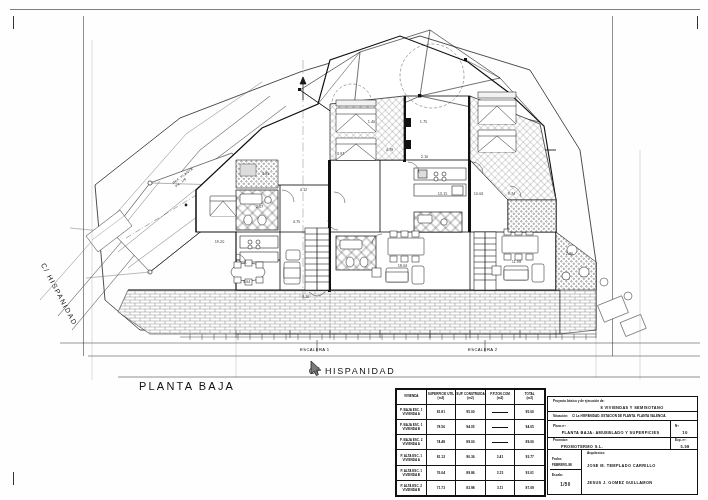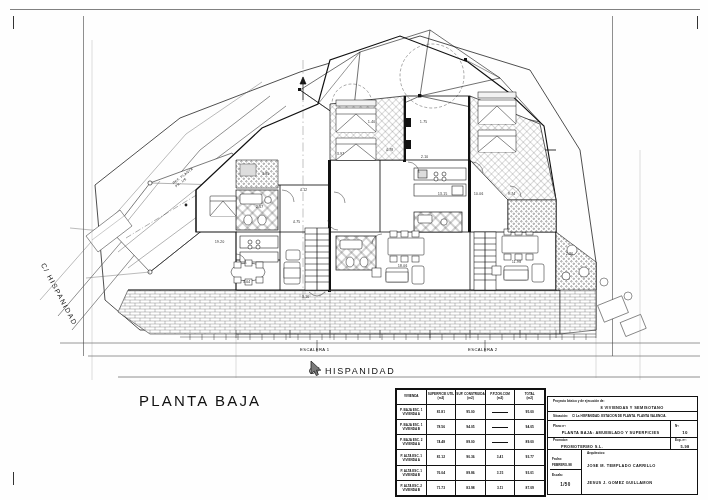--- a/index.html
+++ b/index.html
@@ -15,21 +15,21 @@
        color:#111;white-space:nowrap;letter-spacing:.3px;}
 
   
   #plan{position:absolute;left:0;top:0;width:708px;height:500px;}
 
   
   #street-bottom{left:352px;top:366px;font-size:9px;letter-spacing:1.6px;
       transform:translateX(-50%);font-weight:400;}
   #street-left{left:46px;top:262px;font-size:7px;letter-spacing:1.4px;
       transform:rotate(62deg);transform-origin:left top;}
-  #planta-label{left:139px;top:392px;font-size:15px;letter-spacing:2.2px;}
+  #planta-label{left:139px;top:380px;font-size:11px;letter-spacing:2.2px;}
   #esc1-label{left:300px;top:347px;font-size:4.2px;letter-spacing:.4px;}
   #esc2-label{left:468px;top:347px;font-size:4.2px;letter-spacing:.4px;}
 
   
   #surf-table{position:absolute;left:395px;top:388px;width:149px;height:107px;
       border:1.1px solid #111;border-collapse:collapse;background:#fff;}
   #surf-table table{border-collapse:collapse;width:100%;height:100%;
       table-layout:fixed;}
   #surf-table th,#surf-table td{border:.6px solid #111;text-align:center;
       vertical-align:middle;font-size:3.3px;line-height:1.25;padding:0;

